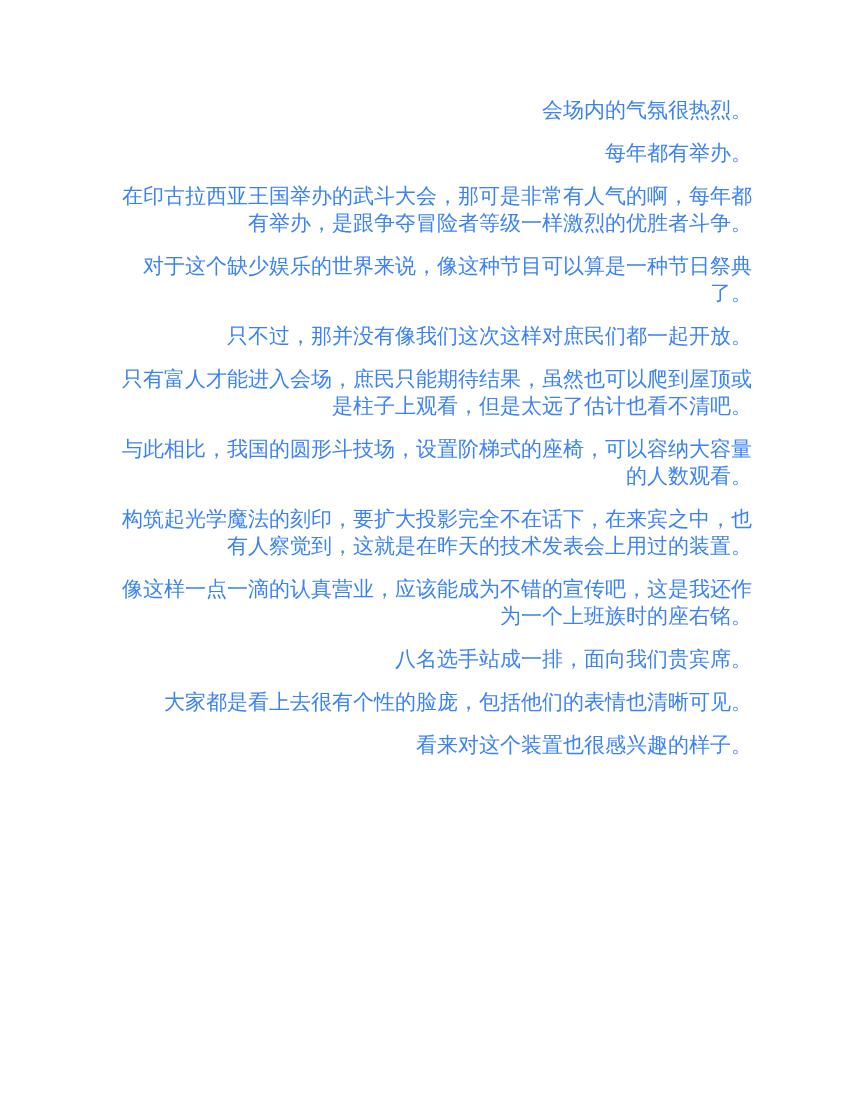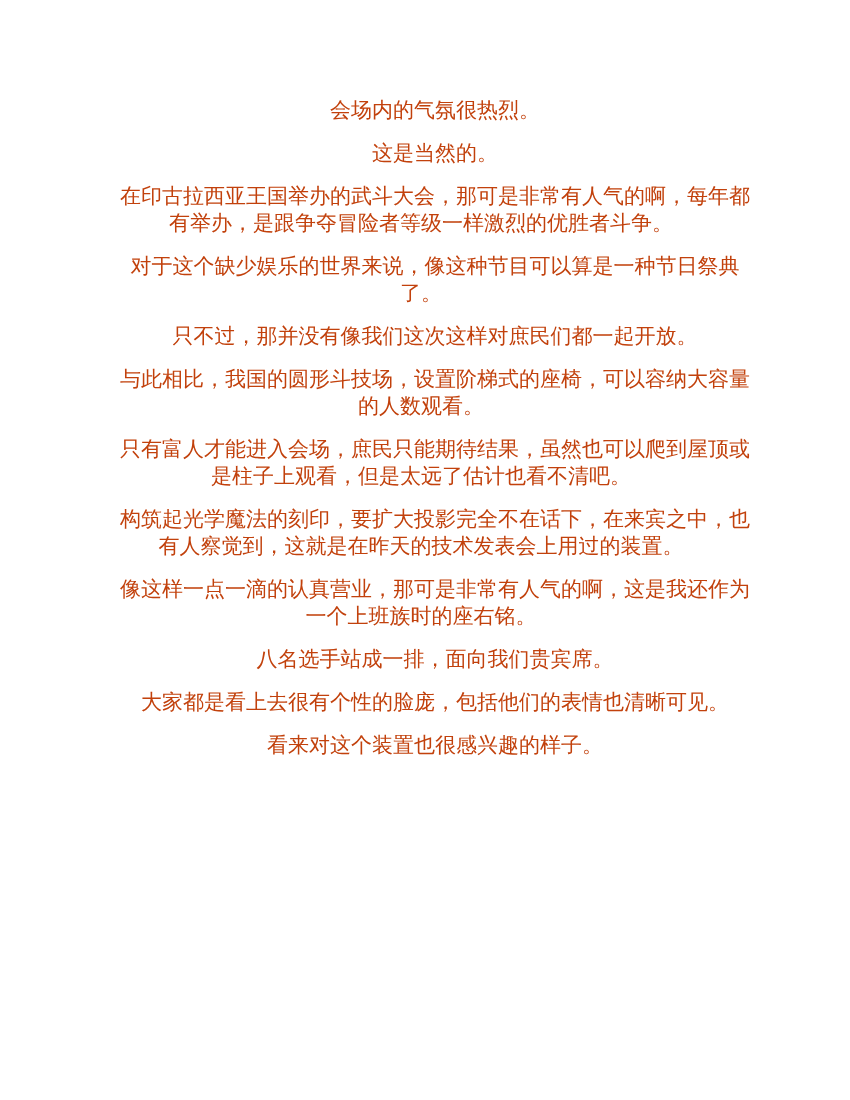--- a/index.html
+++ b/index.html
@@ -17,39 +17,39 @@
     width: 850px;
     height: 1100px;
     background: #ffffff;
     padding: 97px 98px 20px 90px;
   }
   .doc p {
     margin: 0 0 16px 0;
     font-family: "Liberation Serif", "DejaVu Serif", serif;
     font-size: 21px;
     line-height: 27px;
-    color: #c2410c;
+    color: #3b82f6;
     text-indent: 28px;
-    text-align: center;
+    text-align: right;
     word-break: break-all;
     letter-spacing: 0px;
   }
 </style>
 </head>
 <body>
 
 <main class="page">
   <article class="doc">
 
   <p>会场内的气氛很热烈。</p>
-      <p>这是当然的。</p>
+      <p>每年都有举办。</p>
       <p>在印古拉西亚王国举办的武斗大会，那可是非常有人气的啊，每年都有举办，是跟争夺冒险者等级一样激烈的优胜者斗争。</p>
       <p>对于这个缺少娱乐的世界来说，像这种节目可以算是一种节日祭典了。</p>
       <p>只不过，那并没有像我们这次这样对庶民们都一起开放。</p>
+      <p>只有富人才能进入会场，庶民只能期待结果，虽然也可以爬到屋顶或是柱子上观看，但是太远了估计也看不清吧。</p>
       <p>与此相比，我国的圆形斗技场，设置阶梯式的座椅，可以容纳大容量的人数观看。</p>
-      <p>只有富人才能进入会场，庶民只能期待结果，虽然也可以爬到屋顶或是柱子上观看，但是太远了估计也看不清吧。</p>
       <p>构筑起光学魔法的刻印，要扩大投影完全不在话下，在来宾之中，也有人察觉到，这就是在昨天的技术发表会上用过的装置。</p>
-      <p>像这样一点一滴的认真营业，那可是非常有人气的啊，这是我还作为一个上班族时的座右铭。</p>
+      <p>像这样一点一滴的认真营业，应该能成为不错的宣传吧，这是我还作为一个上班族时的座右铭。</p>
       <p>八名选手站成一排，面向我们贵宾席。</p>
       <p>大家都是看上去很有个性的脸庞，包括他们的表情也清晰可见。</p>
       <p>看来对这个装置也很感兴趣的样子。</p>
     </article>
 </main>
 
 </body></html>

